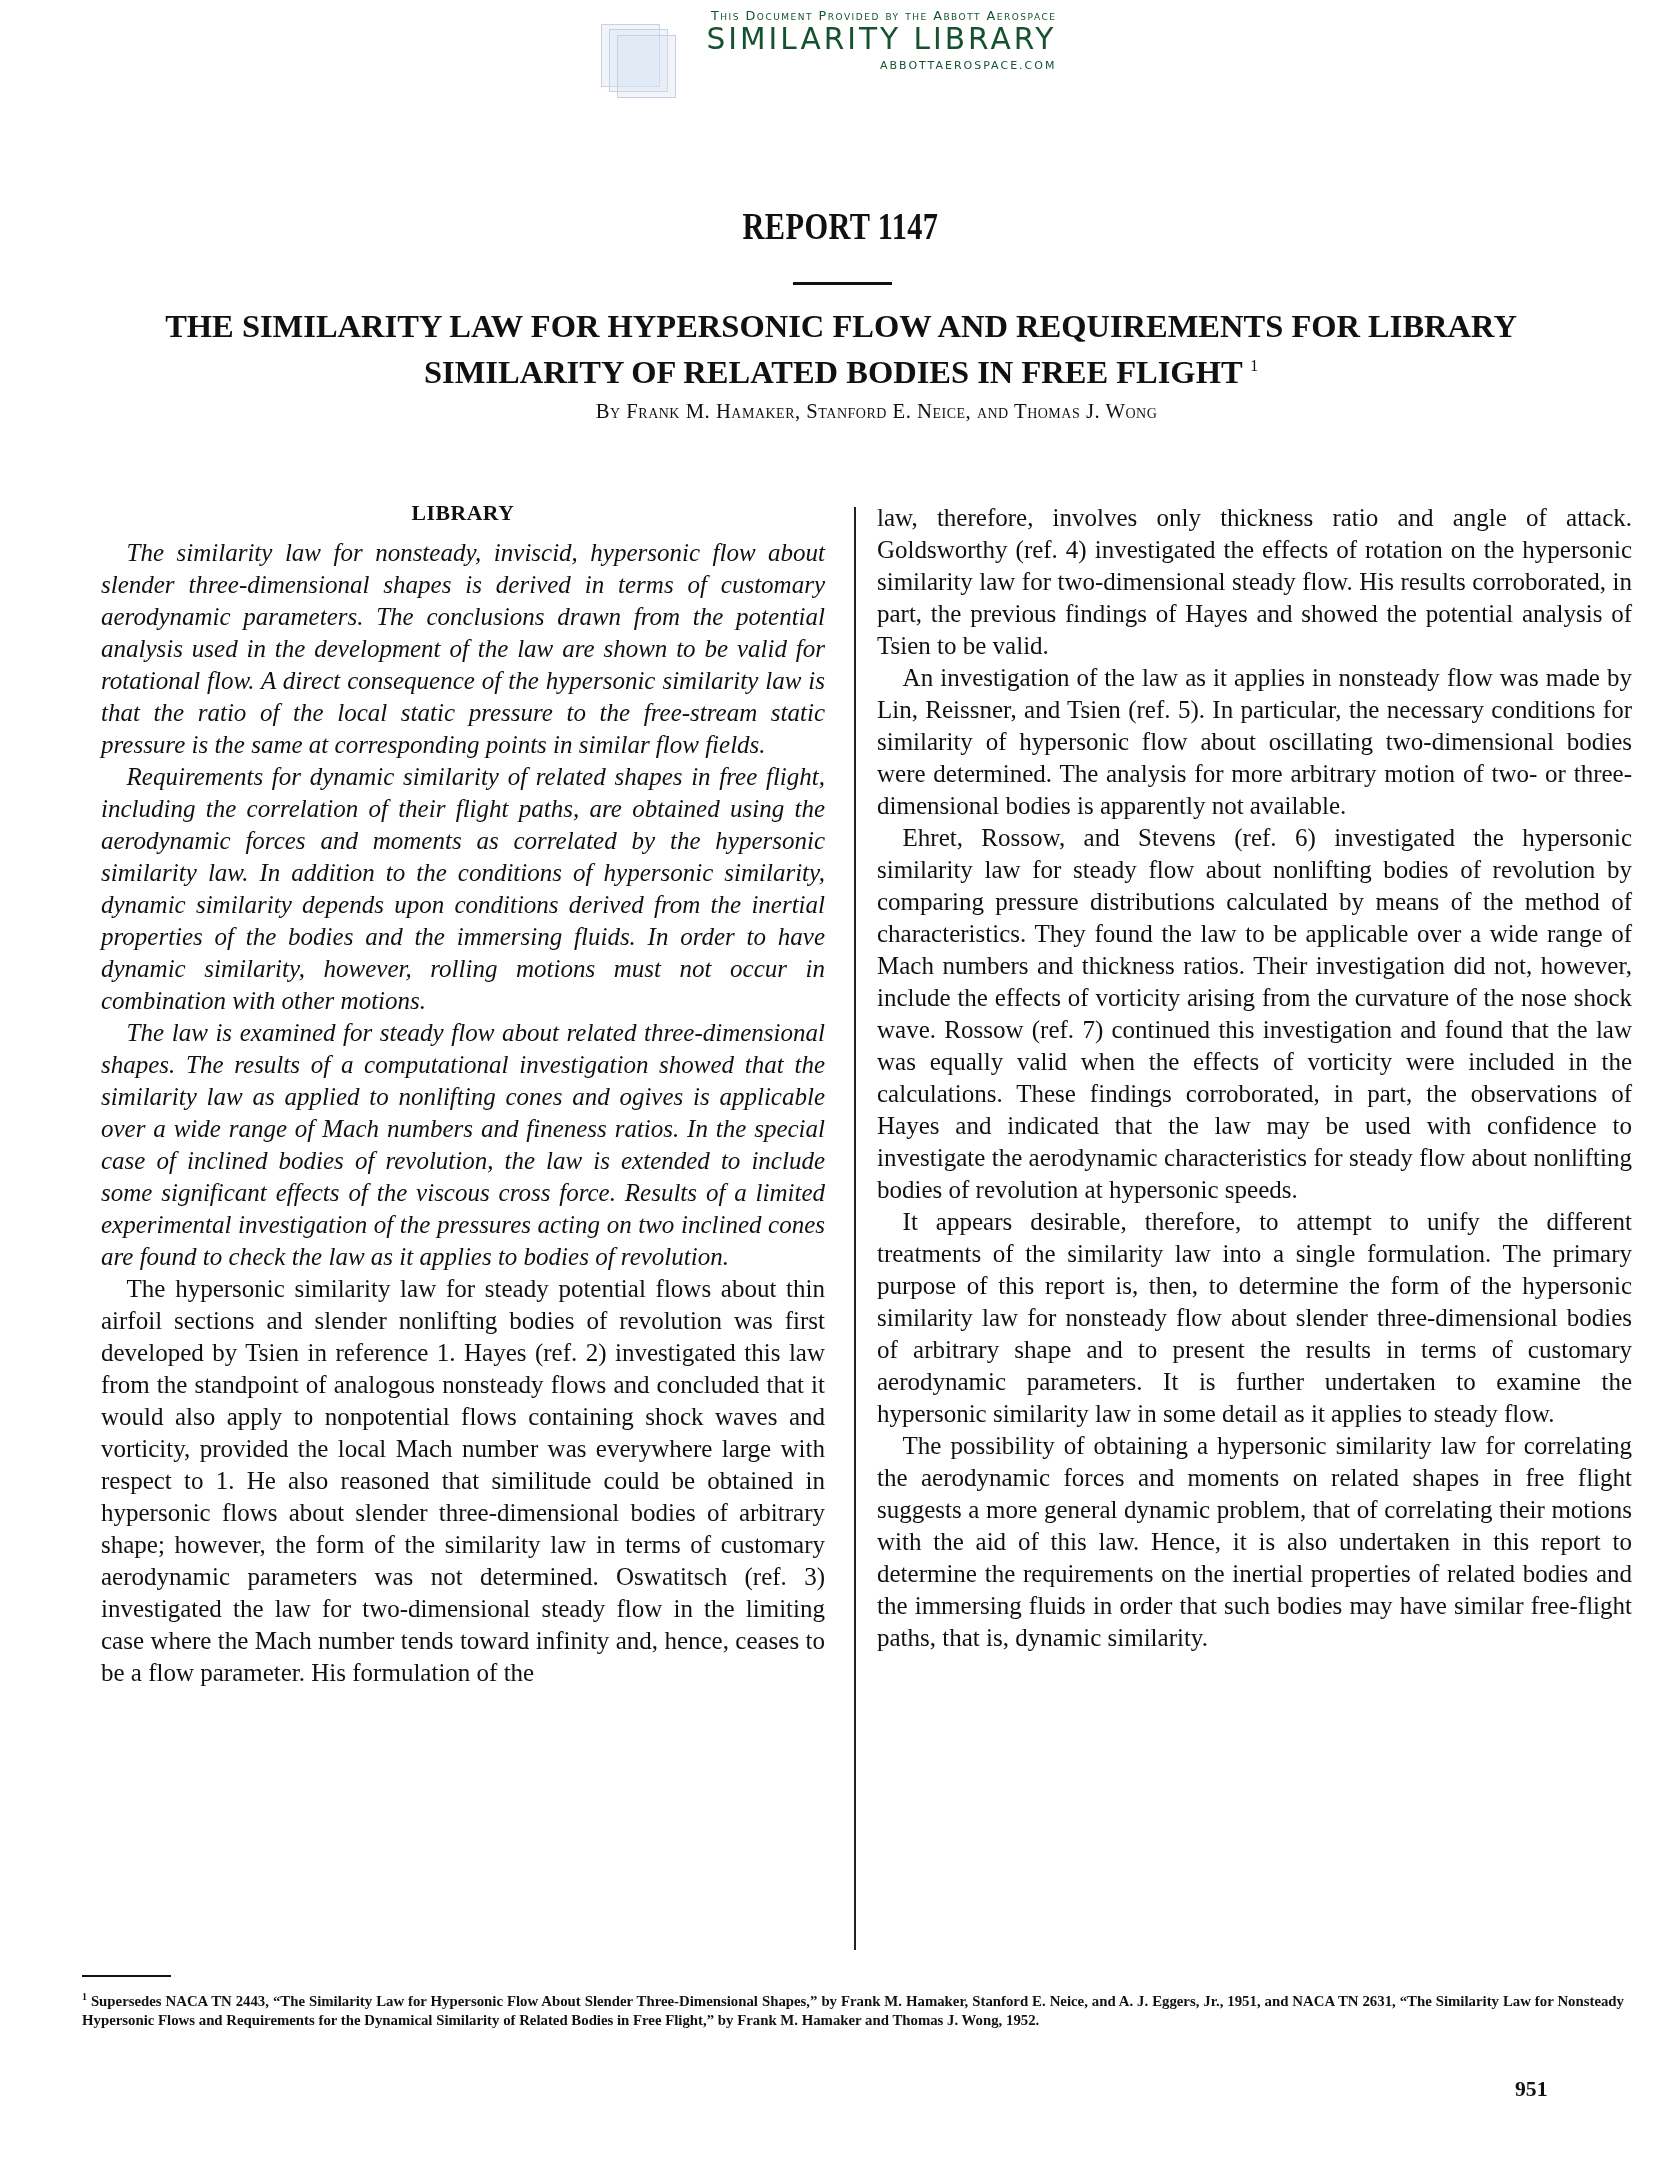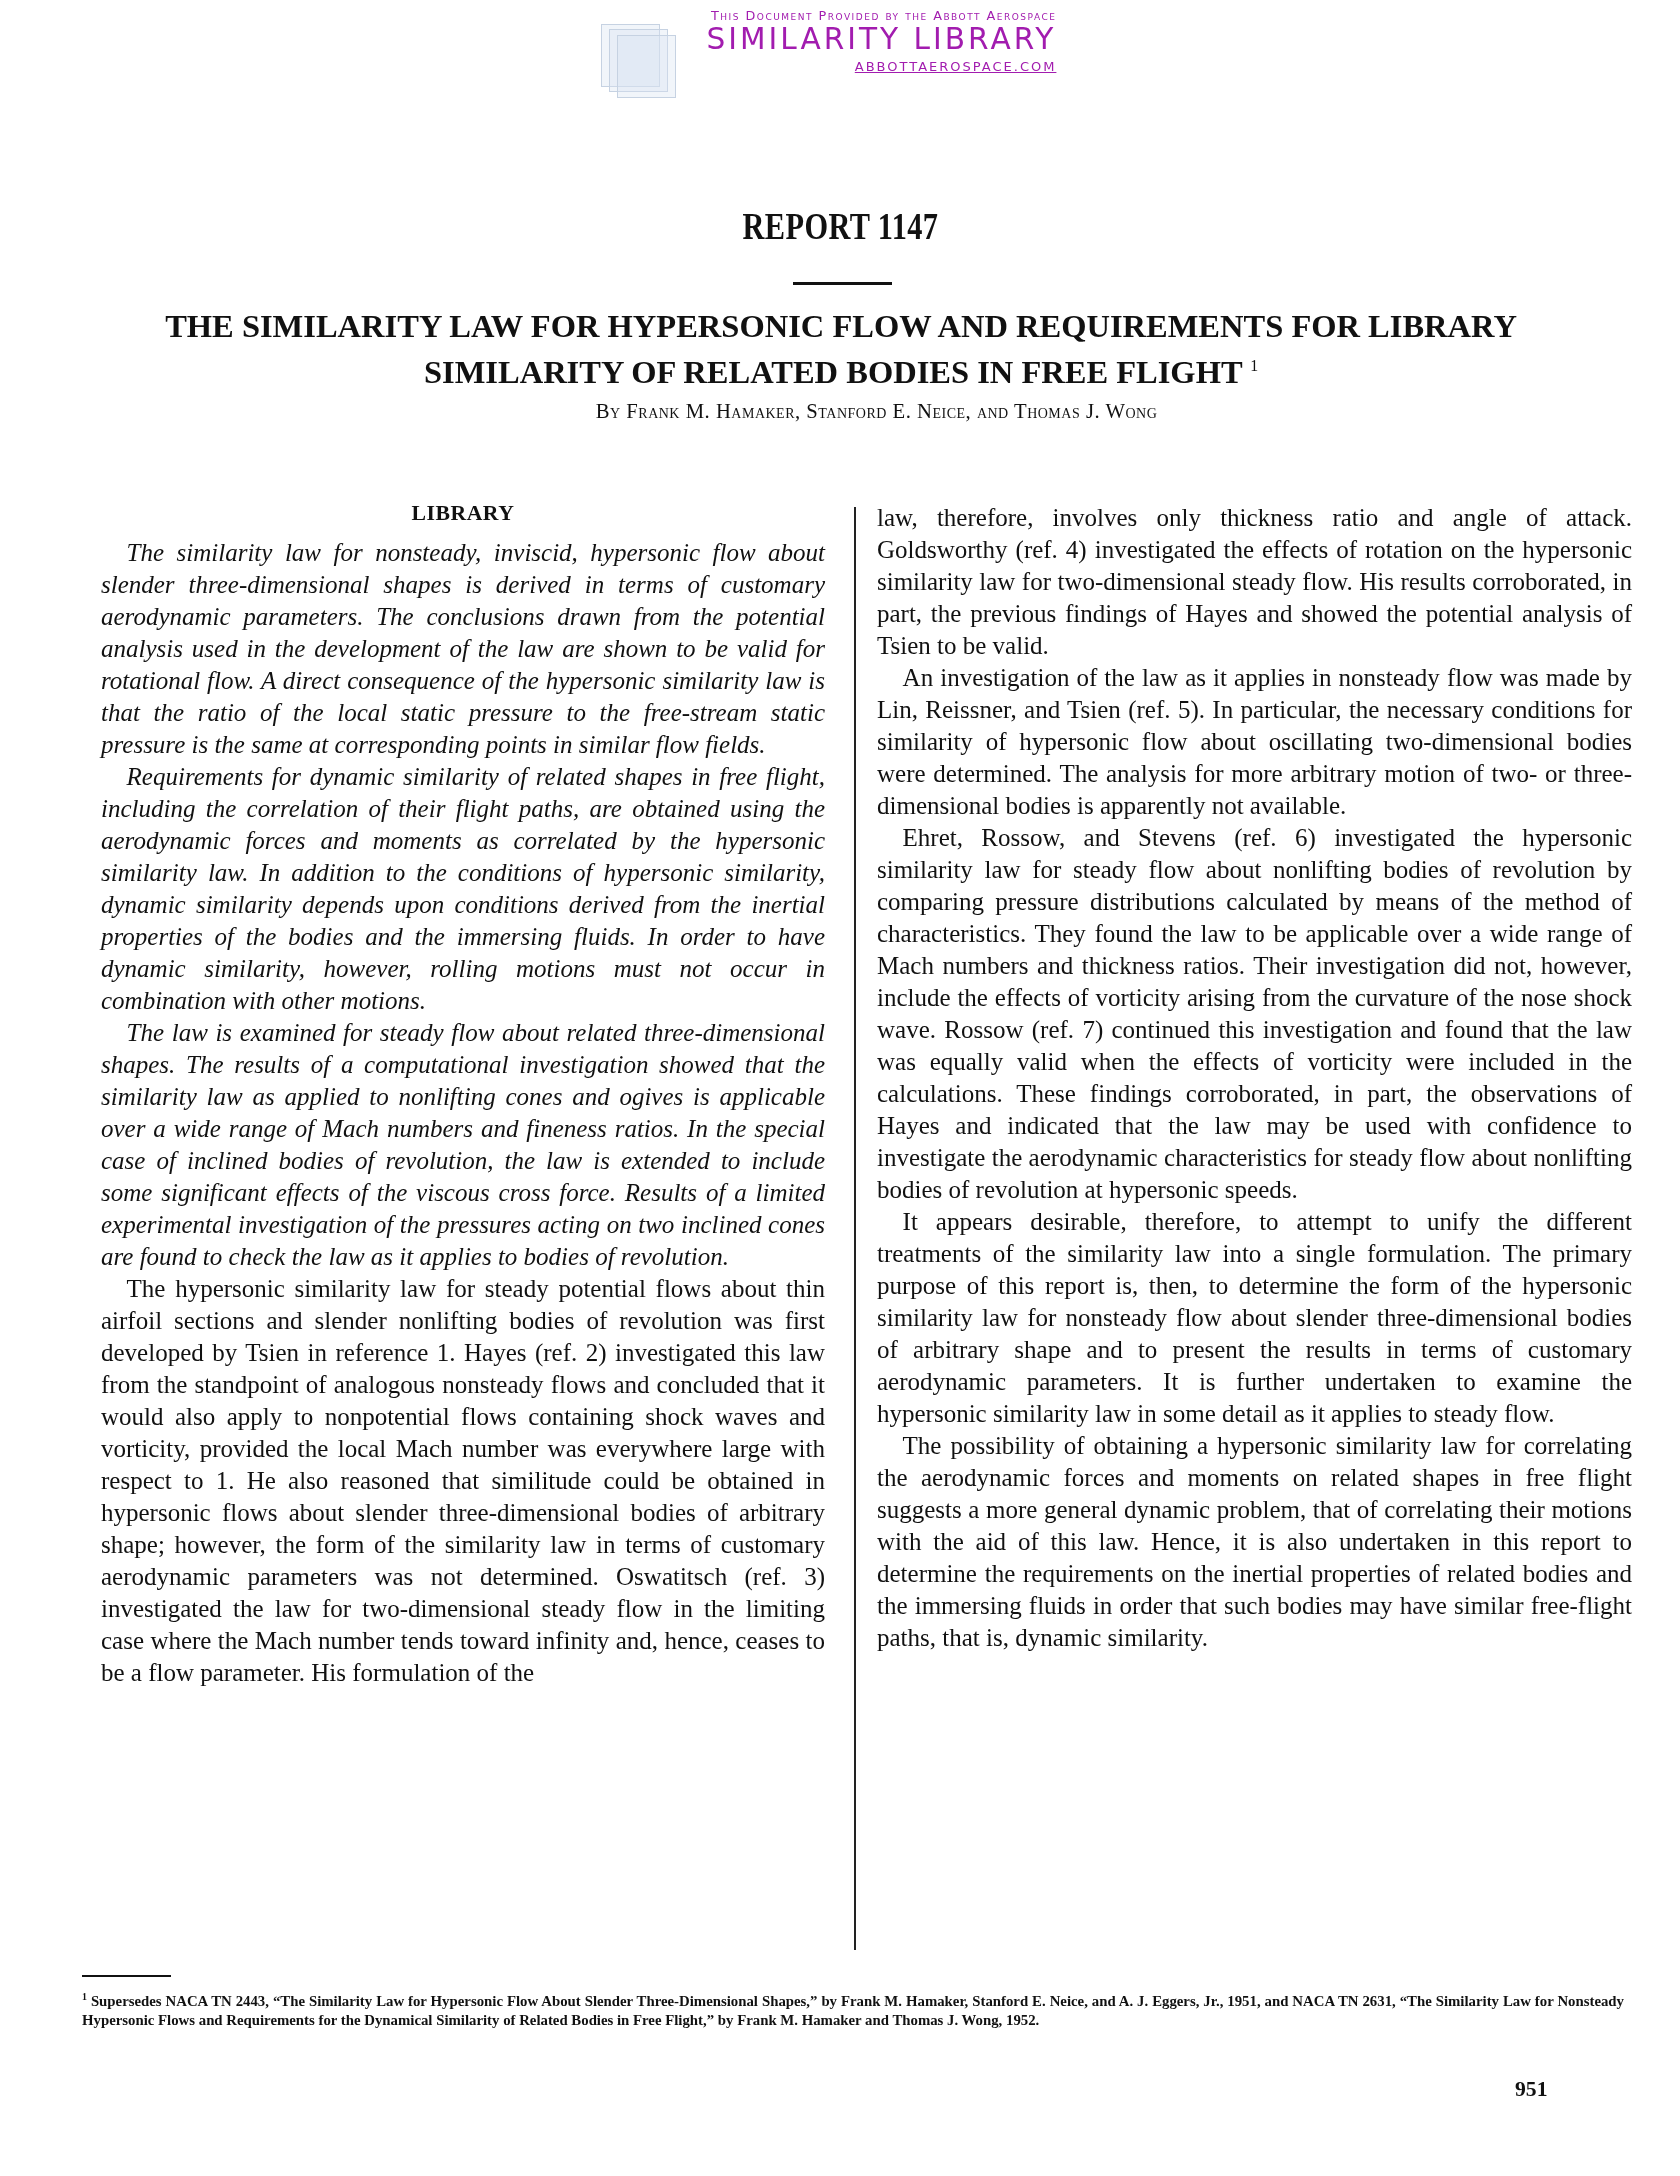--- a/index.html
+++ b/index.html
@@ -1,25 +1,25 @@
 <!DOCTYPE html>
 <html><head>
 <meta charset="utf-8">
 <style>
   html, body { margin: 0; padding: 0; background: #ffffff; }
   body { width: 1681px; height: 2176px; position: relative; overflow: hidden;
          font-family: "Liberation Serif", "DejaVu Serif", serif; color: #111; }
   .watermark { position: absolute; left: 591px; top: 5.9px; width: 493px; height: 108px;
-               color: #a21caf; font-family: "DejaVu Sans", sans-serif; text-align: right; }
+               color: #14532d; font-family: "DejaVu Sans", sans-serif; text-align: right; }
   .wm-pages { position: absolute; left: 9.9px; top: 17.7px; width: 79px; height: 69px; }
   .wm-pages div { position: absolute; width: 57px; height: 61px; border: 1px solid #c6d2e2;
                   background: rgba(215,225,240,0.35); }
   .wm-line1 { position: absolute; right: 27.6px; top: 2px; font-size: 12.8px; letter-spacing: 1.5px; font-variant: small-caps; }
   .wm-line2 { position: absolute; right: 27.6px; top: 15.8px; font-size: 29.6px; letter-spacing: 3px; }
-  .wm-line3 { position: absolute; right: 27.6px; top: 53px; font-size: 13px; letter-spacing: 2px; text-decoration: underline; }
+  .wm-line3 { position: absolute; right: 27.6px; top: 53px; font-size: 11px; letter-spacing: 2px; }
 
   .report-num { position: absolute; left: 0; width: 1681px; top: 205px; text-align: center;
                 font-weight: bold; font-size: 37px; letter-spacing: 0.5px; transform: scaleX(0.82); }
   .title-rule { position: absolute; left: 793px; top: 282px; width: 99px; height: 3px; background: #111; }
   .title { position: absolute; left: 99px; width: 1484px; top: 307px; text-align: center;
            font-weight: bold; font-size: 32.5px; line-height: 39px; }
   .title sup { font-size: 15.8px; font-weight: normal; }
   .authors { position: absolute; left: 0; width: 1681px; top: 400px; text-align: center;
              font-size: 20.7px; font-variant: small-caps; letter-spacing: 0.5px; padding-left: 36px; }
 

